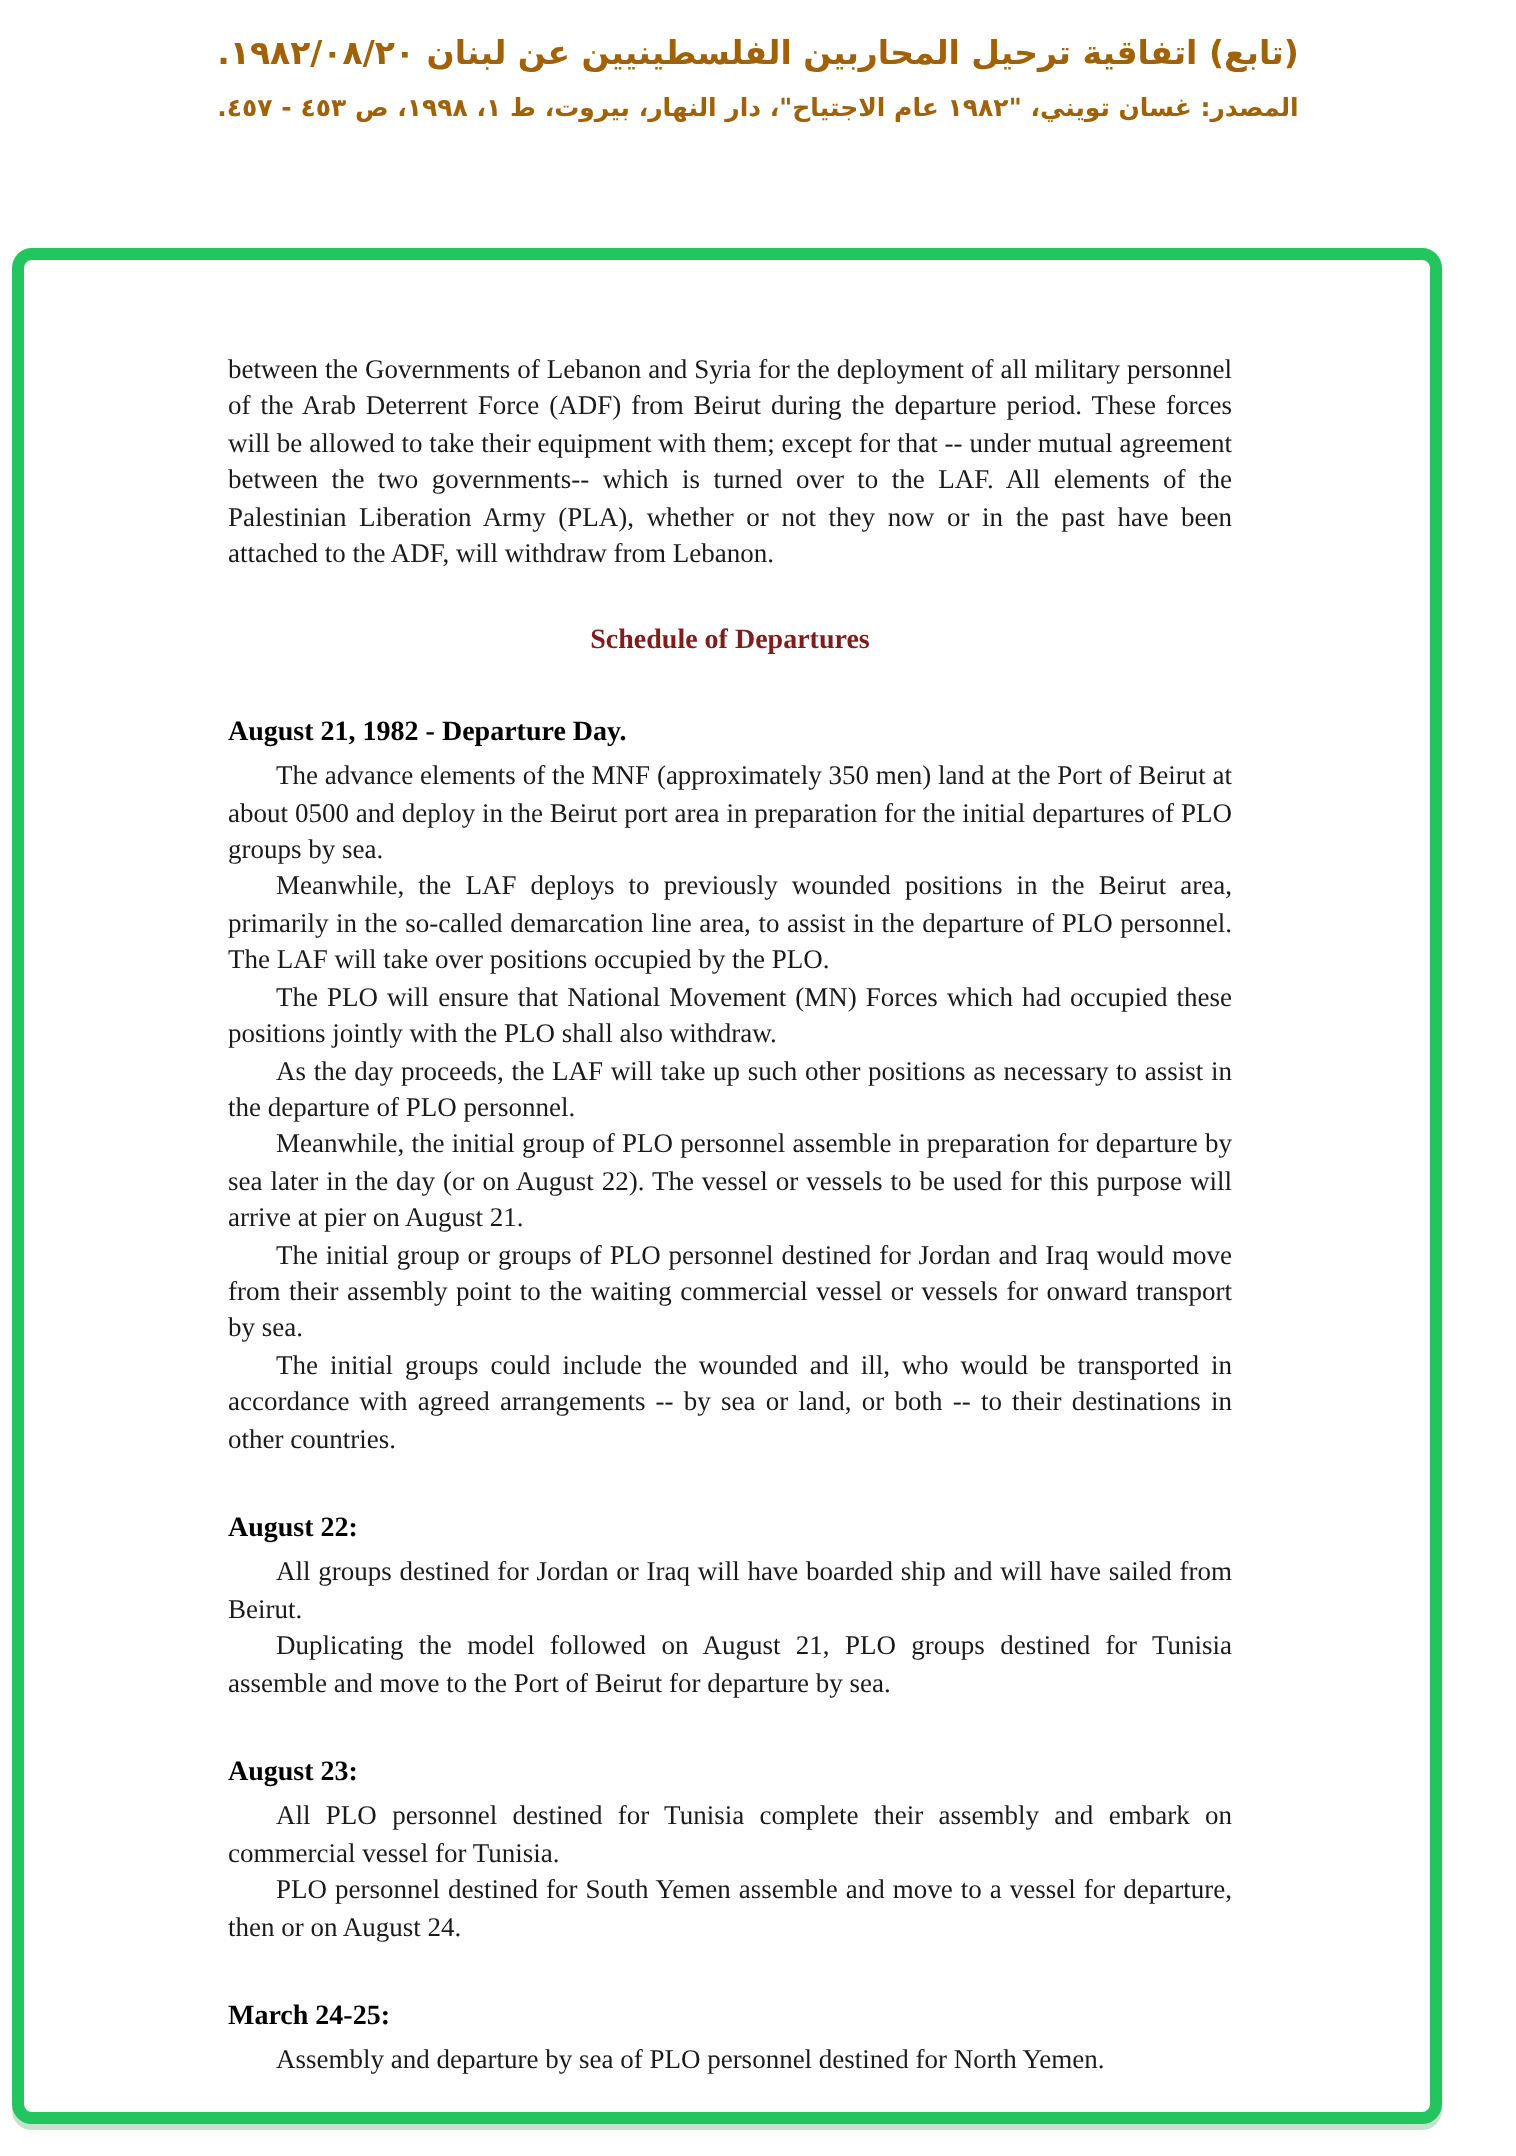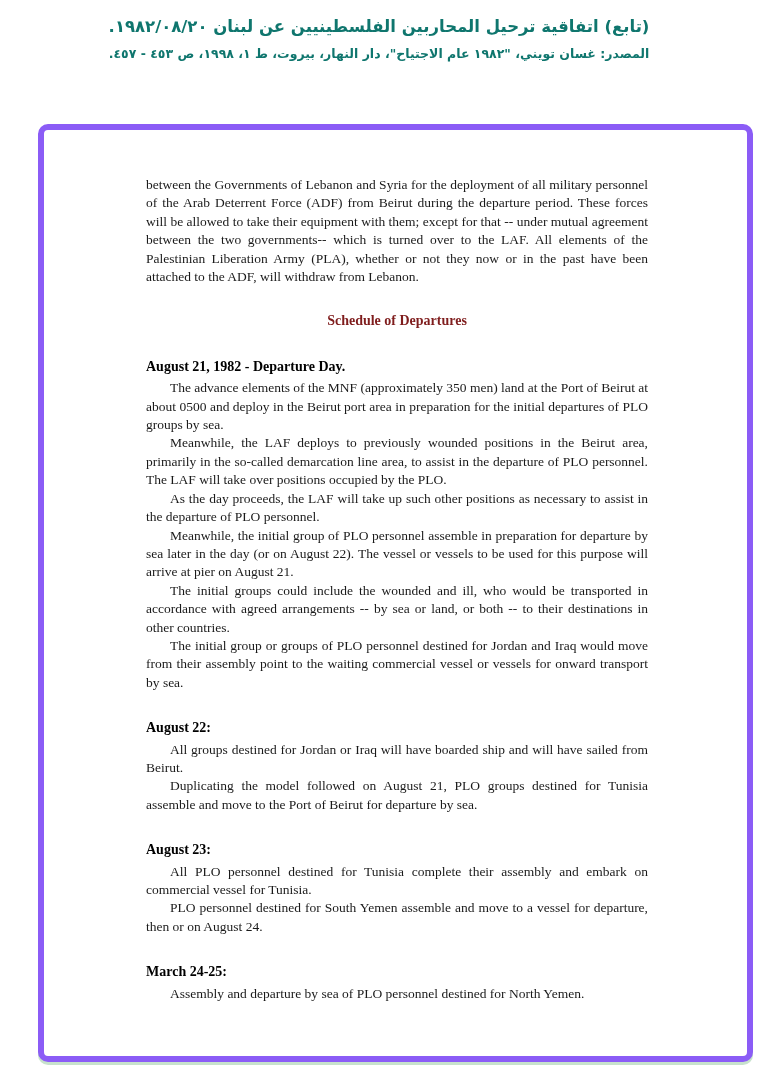--- a/index.html
+++ b/index.html
@@ -19,41 +19,41 @@
   
   .arabic-header {
     position: absolute;
     top: 14px;
     left: 0;
     width: 758px;
     direction: rtl;
     text-align: center;
     font-family: "DejaVu Sans", sans-serif;
     font-weight: bold;
-    color: #0f766e;
+    color: #a16207;
   }
   .arabic-title {
     font-size: 16.5px;
     line-height: 26px;
     margin: 0;
   }
   .arabic-source {
     font-size: 12.5px;
     line-height: 24px;
     margin: 2px 0 0 0;
   }
 
   
   .page-frame {
     position: absolute;
-    left: 38px;
+    left: 6px;
     top: 124px;
     width: 703px;
     height: 926px;
-    border: 6px solid #8b5cf6;
+    border: 6px solid #22c55e;
     border-radius: 10px;
     background: #ffffff;
     box-shadow: 0 3px 0 rgba(30, 140, 50, 0.25);
     text-decoration: underline;
   }
 
   
   .doc-content {
     position: absolute;
     left: 102px;
@@ -101,24 +101,25 @@
   <div class="doc-content">
 
     <p class="para intro">between the Governments of Lebanon and Syria for the deployment of all military personnel of the Arab Deterrent Force (ADF) from Beirut during the departure period. These forces will be allowed to take their equipment with them; except for that -- under mutual agreement between the two governments-- which is turned over to the LAF. All elements of the Palestinian Liberation Army (PLA), whether or not they now or in the past have been attached to the ADF, will withdraw from Lebanon.</p>
 
     <h3 class="schedule-title">Schedule of Departures</h3>
 
     <section class="doc-section">
       <h4 class="date-heading">August 21, 1982 - Departure Day.</h4>
       <p class="para">The advance elements of the MNF (approximately 350 men) land at the Port of Beirut at about 0500 and deploy in the Beirut port area in preparation for the initial departures of PLO groups by sea.</p>
       <p class="para">Meanwhile, the LAF deploys to previously wounded positions in the Beirut area, primarily in the so-called demarcation line area, to assist in the departure of PLO personnel. The LAF will take over positions occupied by the PLO.</p>
+      <p class="para">The PLO will ensure that National Movement (MN) Forces which had occupied these positions jointly with the PLO shall also withdraw.</p>
       <p class="para">As the day proceeds, the LAF will take up such other positions as necessary to assist in the departure of PLO personnel.</p>
       <p class="para">Meanwhile, the initial group of PLO personnel assemble in preparation for departure by sea later in the day (or on August 22). The vessel or vessels to be used for this purpose will arrive at pier on August 21.</p>
+      <p class="para">The initial group or groups of PLO personnel destined for Jordan and Iraq would move from their assembly point to the waiting commercial vessel or vessels for onward transport by sea.</p>
       <p class="para">The initial groups could include the wounded and ill, who would be transported in accordance with agreed arrangements -- by sea or land, or both -- to their destinations in other countries.</p>
-      <p class="para">The initial group or groups of PLO personnel destined for Jordan and Iraq would move from their assembly point to the waiting commercial vessel or vessels for onward transport by sea.</p>
     </section>
 
     <section class="doc-section">
       <h4 class="date-heading">August 22:</h4>
       <p class="para">All groups destined for Jordan or Iraq will have boarded ship and will have sailed from Beirut.</p>
       <p class="para">Duplicating the model followed on August 21, PLO groups destined for Tunisia assemble and move to the Port of Beirut for departure by sea.</p>
     </section>
 
     <section class="doc-section">
       <h4 class="date-heading">August 23:</h4>

